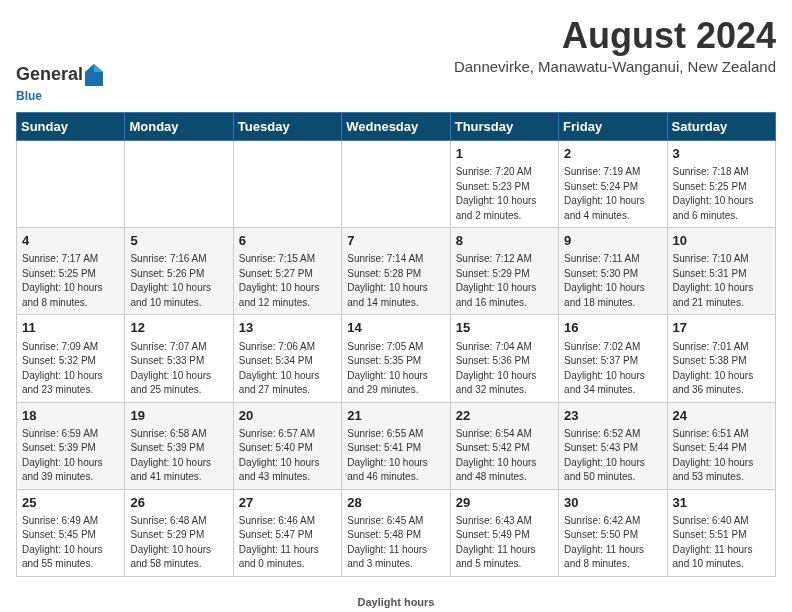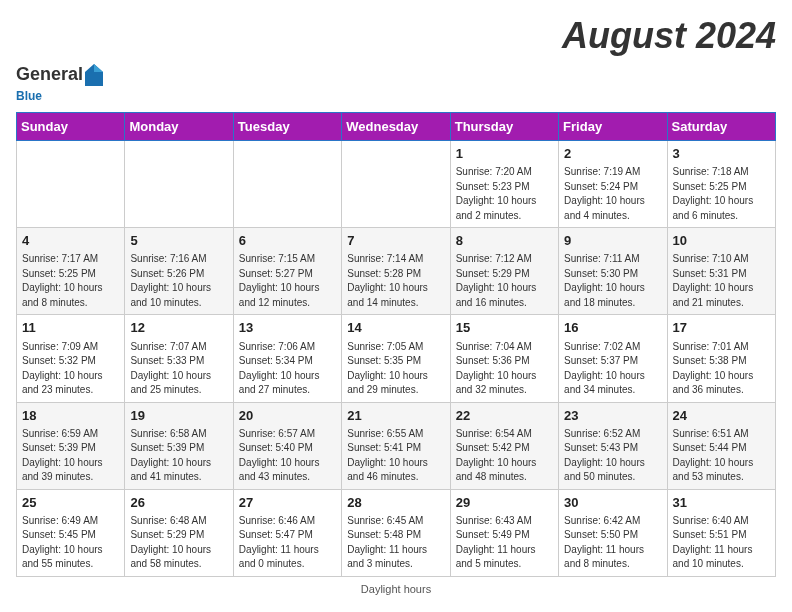--- a/index.html
+++ b/index.html
@@ -34,40 +34,39 @@
       color: #1a6faf;
       line-height: 1.1;
     }
     .logo-icon {
       width: 18px;
       height: 22px;
       margin-left: 2px;
     }
     .title-section {
       text-align: right;
-      font-style: italic;
     }
     .month-year {
       font-size: 36px;
       font-weight: bold;
       color: #333;
       line-height: 1.1;
     }
     .location {
       font-size: 15px;
       color: #444;
       margin-top: 2px;
     }
     .calendar {
       width: 100%;
       border-collapse: collapse;
       margin-top: 8px;
     }
     .calendar th {
-      background: #a21caf;
+      background: #0c4a6e;
       color: #fff;
       font-size: 13px;
       font-weight: bold;
       padding: 6px 4px;
       text-align: left;
       border: 1px solid #2a75c7;
     }
     .calendar td {
       border: 1px solid #ccc;
       vertical-align: top;
@@ -90,24 +89,25 @@
     }
     .day-info {
       font-size: 10px;
       color: #333;
       line-height: 1.45;
     }
     .empty-cell {
       background: #fff !important;
     }
     .footer-note {
-      margin-top: 6px;
+      margin-top: 19px;
       font-size: 11px;
       color: #555;
       text-align: center;
+      font-weight: bold;
     }
     .footer-note span {
       margin: 0 10px;
     }
   </style>
 </head>
 <body>
 
 <div class="header">
   <div class="logo">
@@ -119,20 +119,21 @@
           <polygon points="9,0 18,8 9,8" fill="#3a9fd5"></polygon>
         </svg>
       </div>
       <div>
         <span class="logo-text-blue">Blue</span>
       </div>
     </div>
   </div>
   <div class="title-section">
     <div class="month-year">August 2024</div>
+    <div class="location">Dannevirke, Manawatu-Wanganui, New Zealand</div>
   </div>
 </div>
 
 <table class="calendar">
   <thead>
     <tr>
     <th>Sunday</th>
         <th>Monday</th>
         <th>Tuesday</th>
         <th>Wednesday</th>

